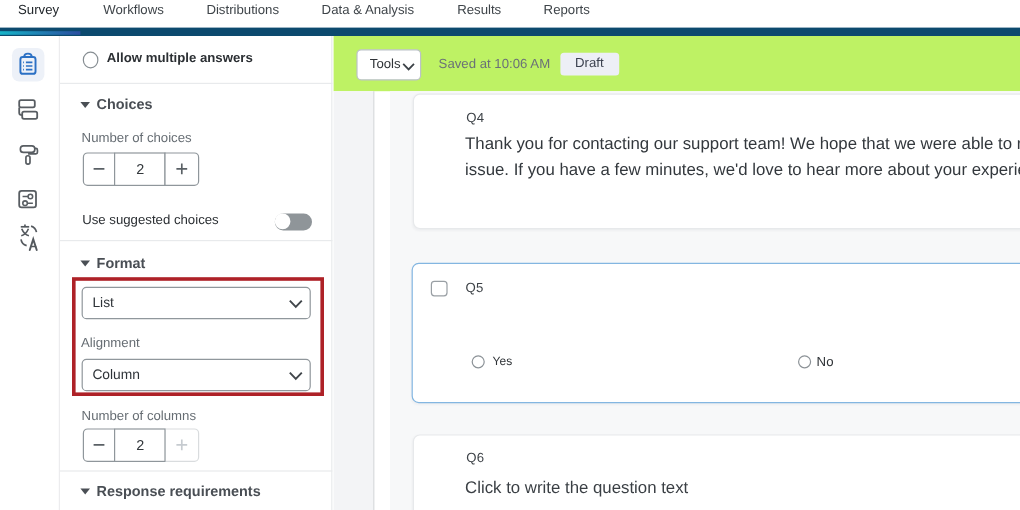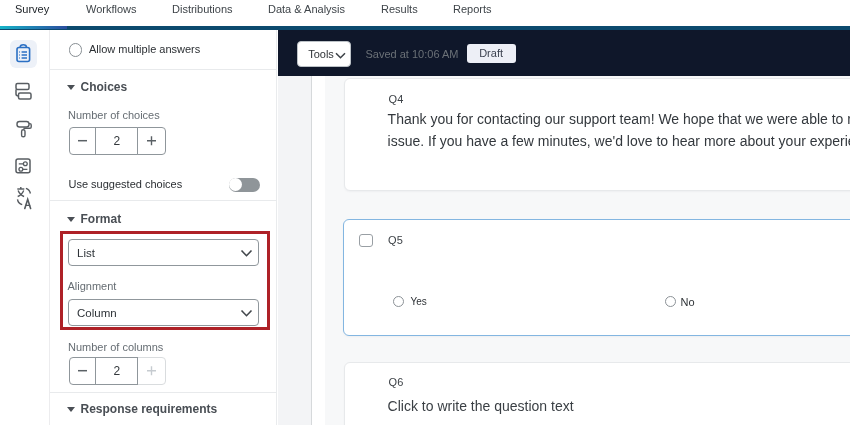--- a/index.html
+++ b/index.html
@@ -2,21 +2,21 @@
 <html><head>
 <meta charset="utf-8">
 <style>
   * { margin:0; padding:0; box-sizing:border-box; }
   html,body { width:850px; height:425px; overflow:hidden; background:#fff;
     font-family:"Liberation Sans", sans-serif; }
   .abs { position:absolute; }
 
   
   #nav { position:absolute; left:0; top:0; width:850px; height:30px; background:#fff;
-    border-bottom:4px solid #0c4a6e; }
+    border-bottom:7px solid #0c4a6e; }
   .tab { position:absolute; top:3px; font-size:11px; color:#3e4449; }
   #underline { position:absolute; left:0; top:25.5px; width:67px; height:3.8px;
     background:linear-gradient(90deg,#16b4c8,#2b4d9f); }
 
   
   #rail { position:absolute; left:0; top:30px; width:50px; height:395px; background:#fff;
     border-right:1px solid #ececee; }
   #railsel { position:absolute; left:9.5px; top:9.5px; width:27px; height:28px;
     border-radius:6px; background:#edf1f8; }
 
@@ -30,21 +30,21 @@
     border-right:4.5px solid transparent; border-top:5px solid #4a4f55; }
   .drop { position:absolute; left:18px; width:191px; height:27px; background:#fff;
     border:1.3px solid #90979c; border-radius:4px; font-size:11.5px; color:#2e3338;
     line-height:26.5px; padding-left:8px; }
   .chev { position:absolute; right:5.5px; top:9px; }
 
   .stepper { position:absolute; left:18.5px; width:97px; height:27.5px; }
   .stepcell { position:absolute; top:0; height:27.5px; background:#fff; border:1.3px solid #8f969b; }
 
   
-  #toolbar { position:absolute; left:278px; top:30px; width:572px; height:46px; background:#0f172a; }
+  #toolbar { position:absolute; left:278px; top:30px; width:572px; height:46px; background:#bef264; }
   #gutter { position:absolute; left:278px; top:76px; width:33px; height:349px; background:#f3f4f6; }
   #divider { position:absolute; left:311px; top:76px; width:1.4px; height:349px; background:#d6d9db; }
   #content { position:absolute; left:325px; top:76px; width:538px; height:349px; background:#f7f8f9; }
 
   .card { position:absolute; left:18.6px; width:720px; background:#fff;
     border:1px solid #e7e9eb; border-radius:6px; box-shadow:0 1px 2px rgba(20,30,40,.04); }
   .qlabel { position:absolute; font-size:11px; color:#3d4247; letter-spacing:.2px; }
   .qtext { position:absolute; font-size:14px; color:#33383d; }
 </style>
 </head>
@@ -103,21 +103,21 @@
     <g stroke="#54595e" stroke-width="1.6" stroke-linecap="round">
       <path d="M24.8,178.4 L27.7,169.3 L30.6,178.4"></path>
       <path d="M25.8,175.4 h3.8" stroke-width="1.4"></path>
     </g>
   </svg>
 </div>
 
 <div id="panel">
 
   <div class="abs" style="left:18.5px; top:13px; width:13.5px; height:13.5px; border:1.5px solid #878e93; border-radius:50%;"></div>
-  <div class="abs" style="left:39px; top:12.5px; font-size:11px; color:#2b2f33;">Allow multiple answers</div>
+  <div class="abs" style="left:39px; top:12.5px; font-size:11px; color:#2b2f33;font-weight:bold;">Allow multiple answers</div>
   <div class="sep" style="top:38.5px;"></div>
 
   <div class="tri" style="left:17px; top:54.8px;"></div>
   <div class="hdr" style="left:30.5px; top:50px;">Choices</div>
   <div class="lbl" style="left:18px; top:79px;">Number of choices</div>
 
   <div class="stepper" style="top:97px;">
     <div class="stepcell" style="left:0; width:27.5px; border-radius:4px 0 0 4px;"></div>
     <div class="stepcell" style="left:26.5px; width:42.5px;"></div>
     <div class="stepcell" style="left:68px; width:29px; border-radius:0 4px 4px 0;"></div>

